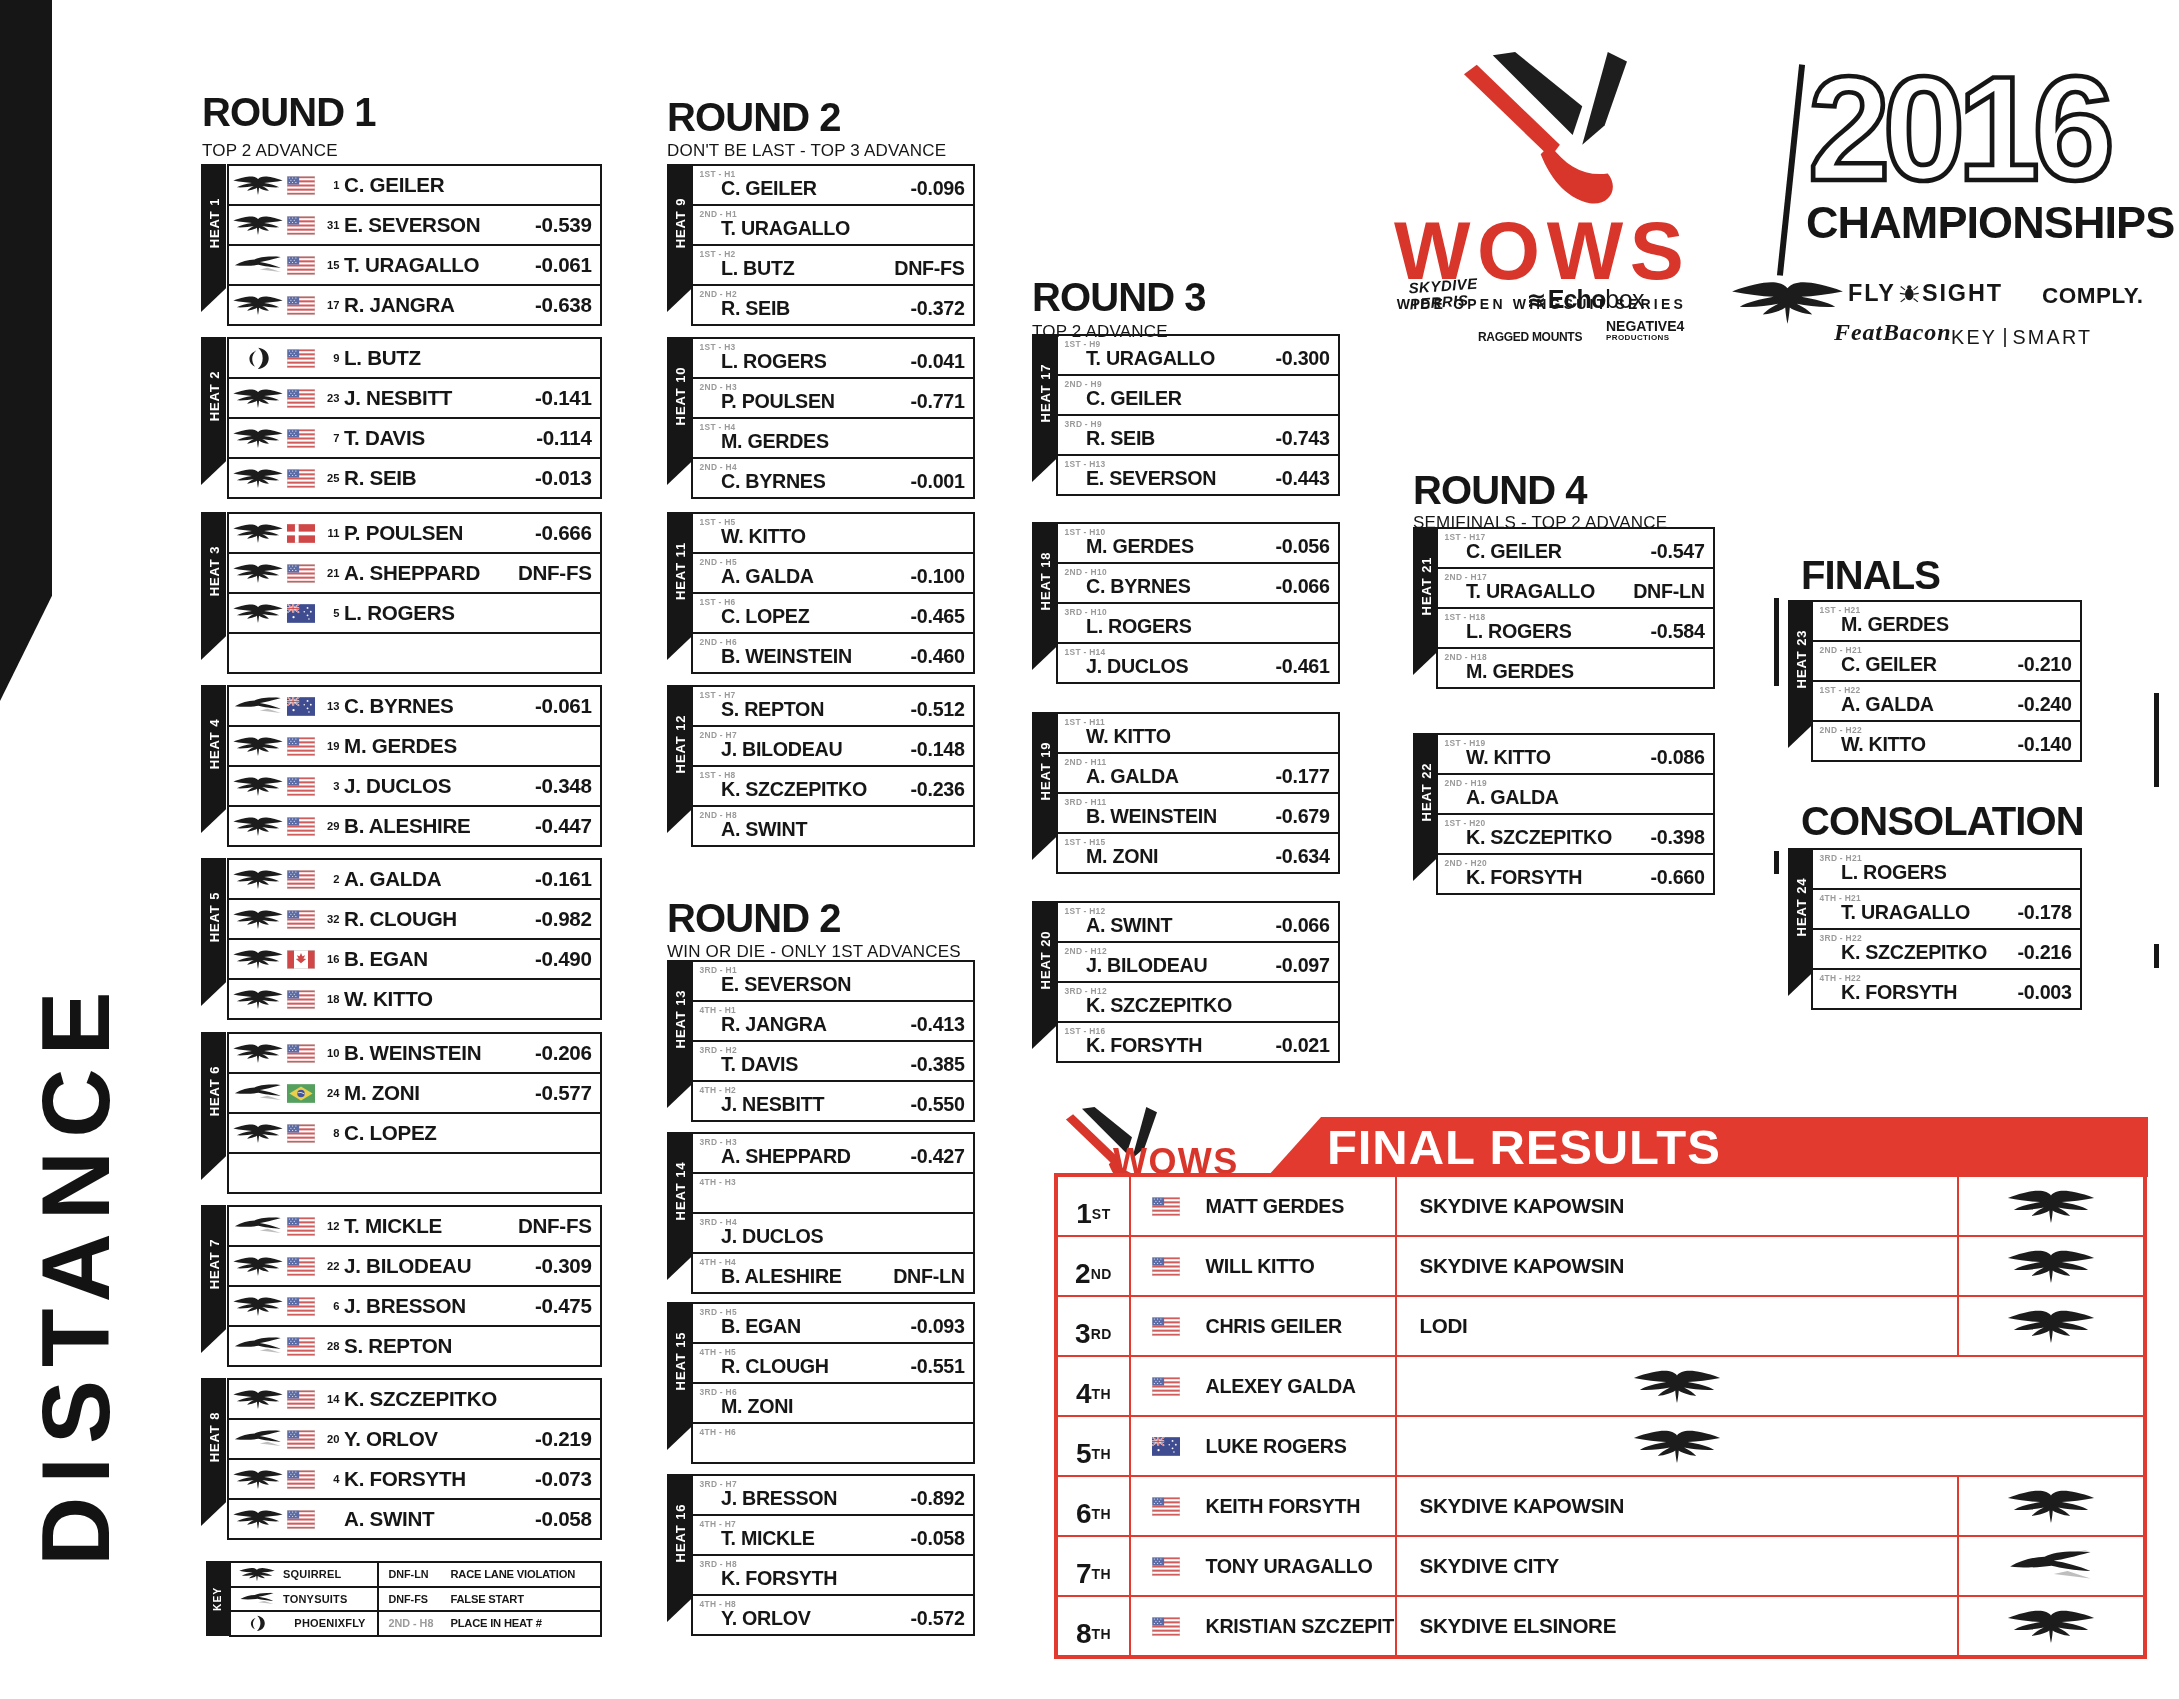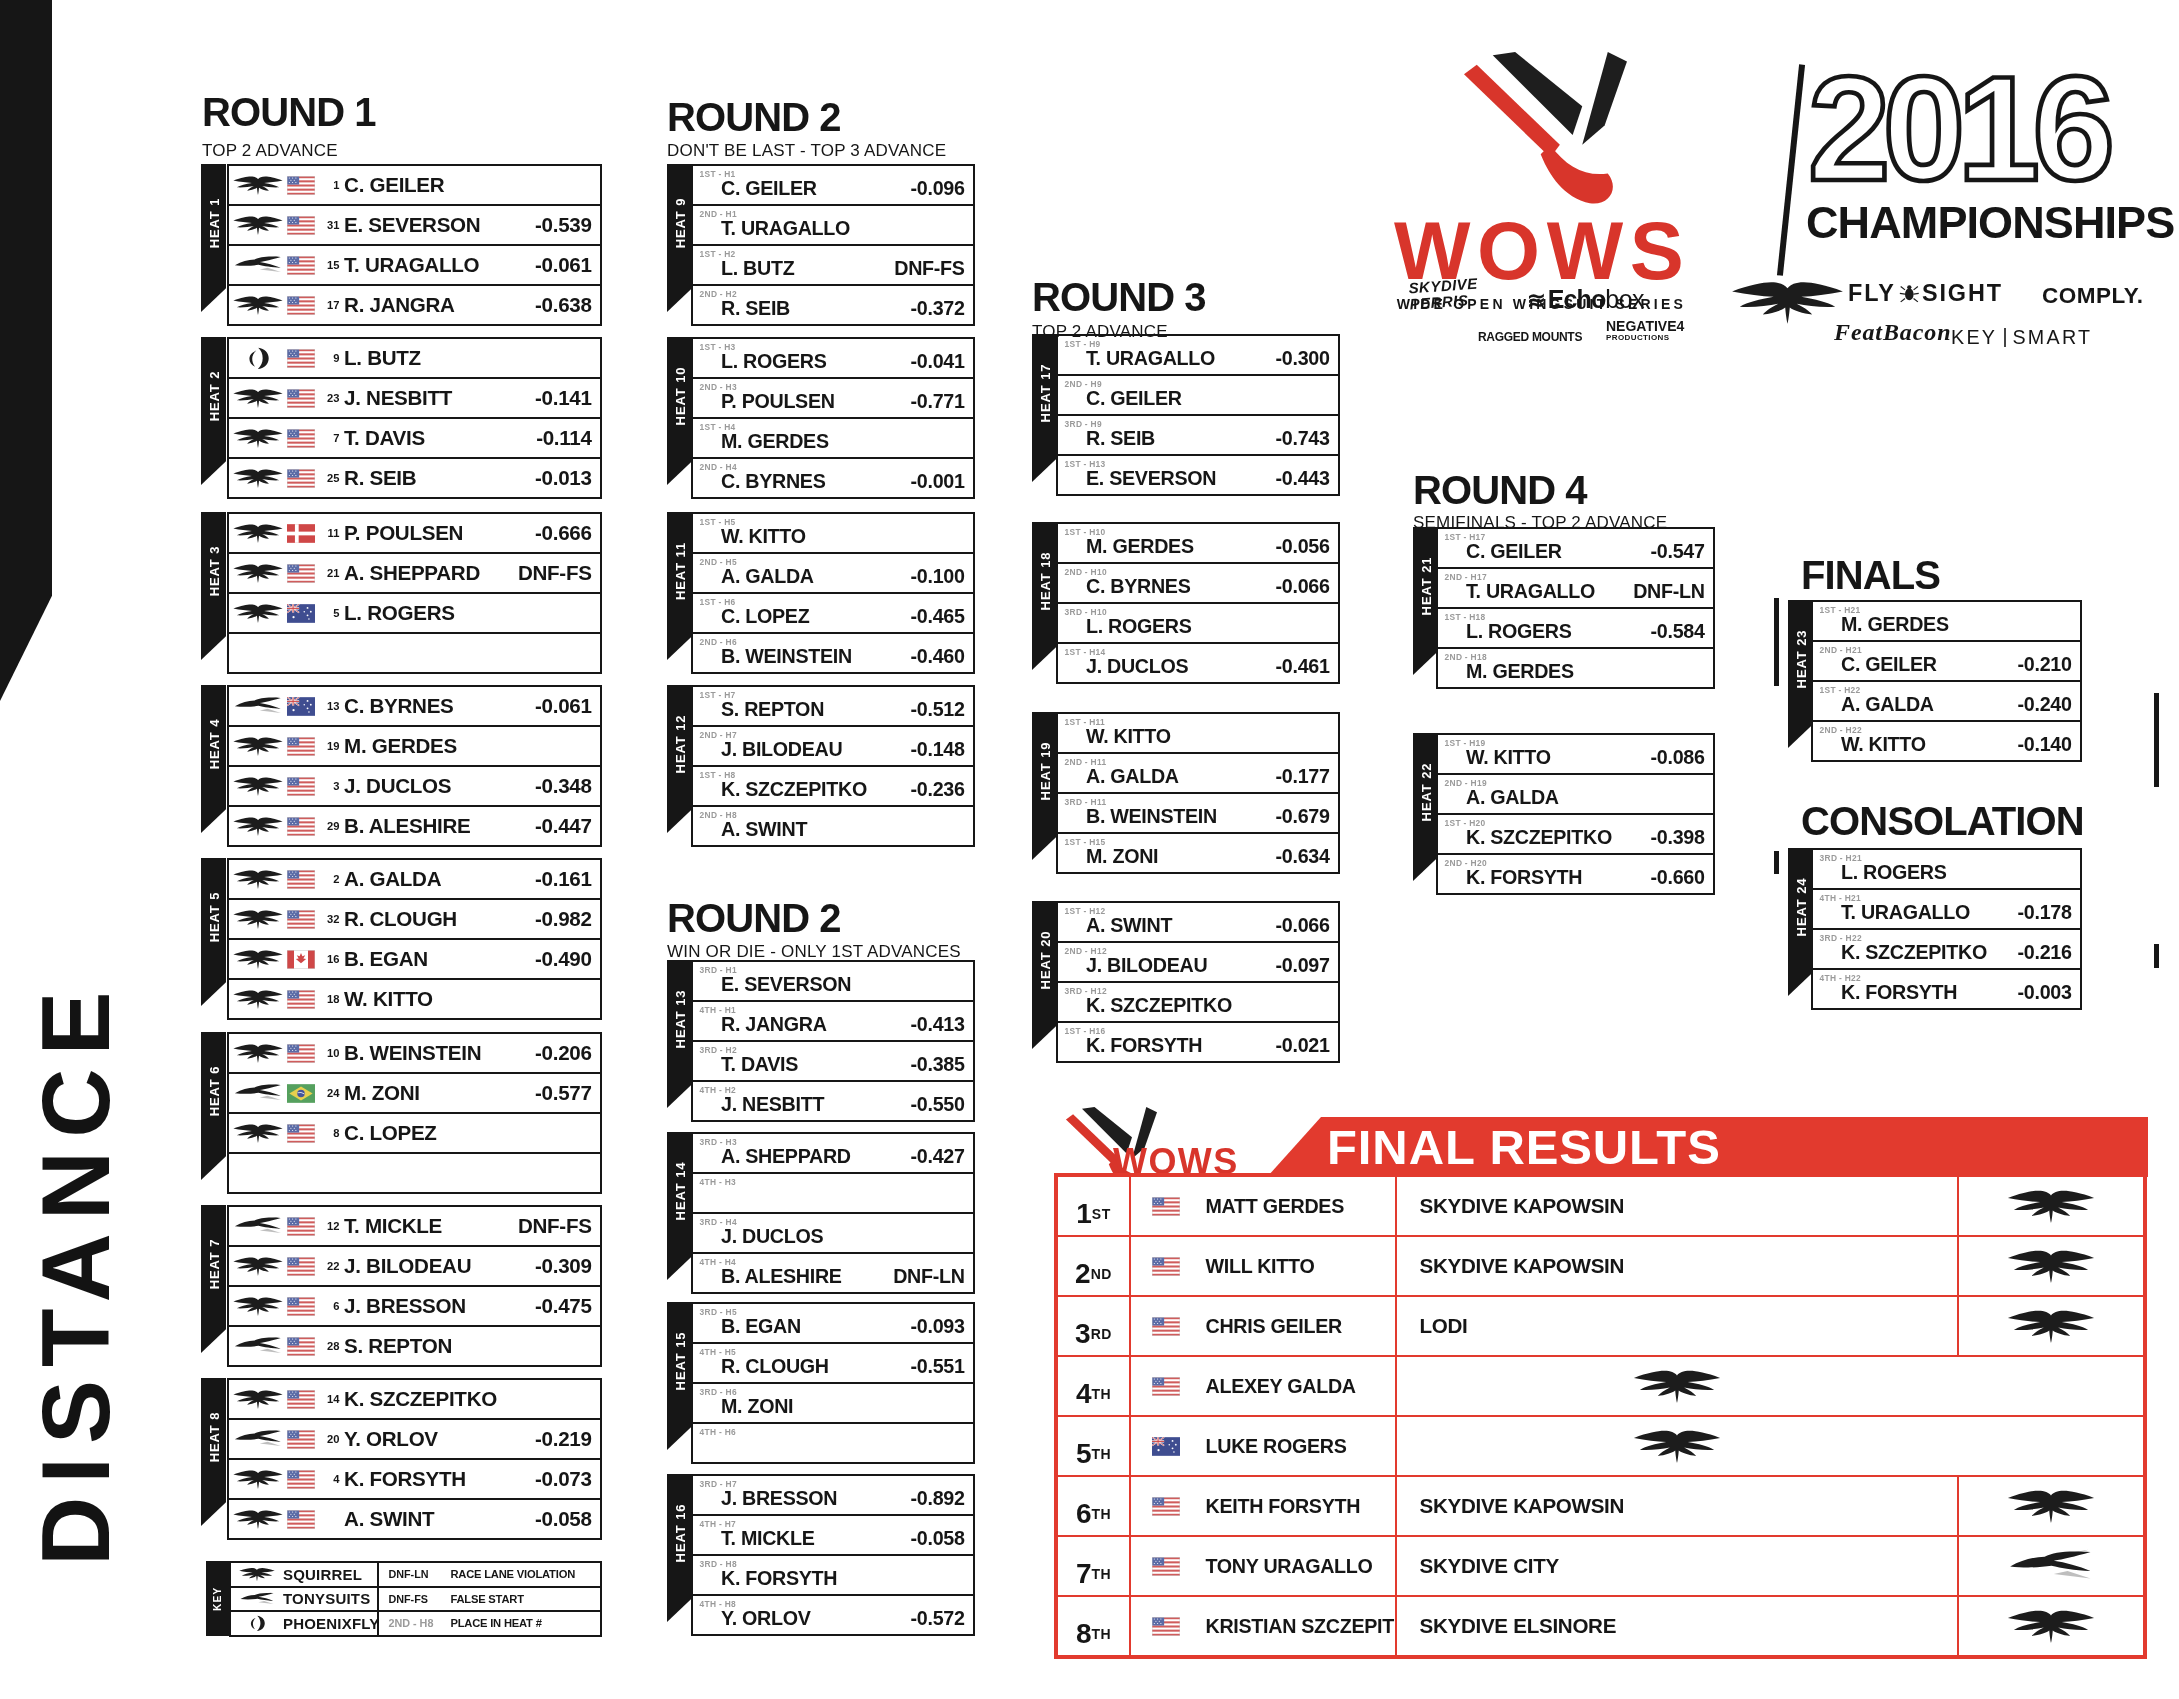--- a/index.html
+++ b/index.html
@@ -35,21 +35,21 @@
   .tscore{font-size:19.7px;padding-top:6.6px;}
 
   .key-tab{position:absolute;left:206px;top:1561px;width:22.5px;height:75px;background:var(--ink);}
   .key-tab span{position:absolute;left:50%;top:50%;transform:translate(-50%,-50%) rotate(180deg);
     writing-mode:vertical-rl;color:#fff;font-size:10.3px;font-weight:800;letter-spacing:0.9px;}
   .key-table{position:absolute;left:229px;top:1561px;width:369px;border:2.8px solid var(--ink);background:#fff;}
   .key-row{display:flex;height:22.5px;border-bottom:2.8px solid var(--ink);align-items:center;}
   .key-row:last-child{border-bottom:none;text-align:center;}
   .key-suit{width:52px;display:flex;justify-content:center;align-items:center;}
   .key-suit-inner{display:inline-flex;transform:scale(0.72);}
-  .key-brand{font-size:15px;font-weight:700;width:94px;letter-spacing:0.2px;}
+  .key-brand{font-size:11px;font-weight:700;width:94px;letter-spacing:0.2px;}
   .key-code{font-size:10.8px;font-weight:800;width:62px;padding-left:9.4px;border-left:2.8px solid var(--ink);align-self:stretch;display:flex;align-items:center;}
   .key-code.gray{color:var(--gray);}
   .key-desc{font-size:11.2px;font-weight:800;letter-spacing:-0.2px;white-space:nowrap;}
 
   .mark{position:absolute;width:4.7px;background:var(--ink);}
 
   
   .wows-main{position:absolute;left:1394px;top:52px;width:394px;height:244px;}
   .main-bird{position:absolute;left:54px;top:0;transform:scale(1.7);transform-origin:top left;display:inline-flex;}
   .main-word{position:absolute;left:0;top:159px;font-size:81px;font-weight:900;color:#d8352b;letter-spacing:6.6px;line-height:1;}

